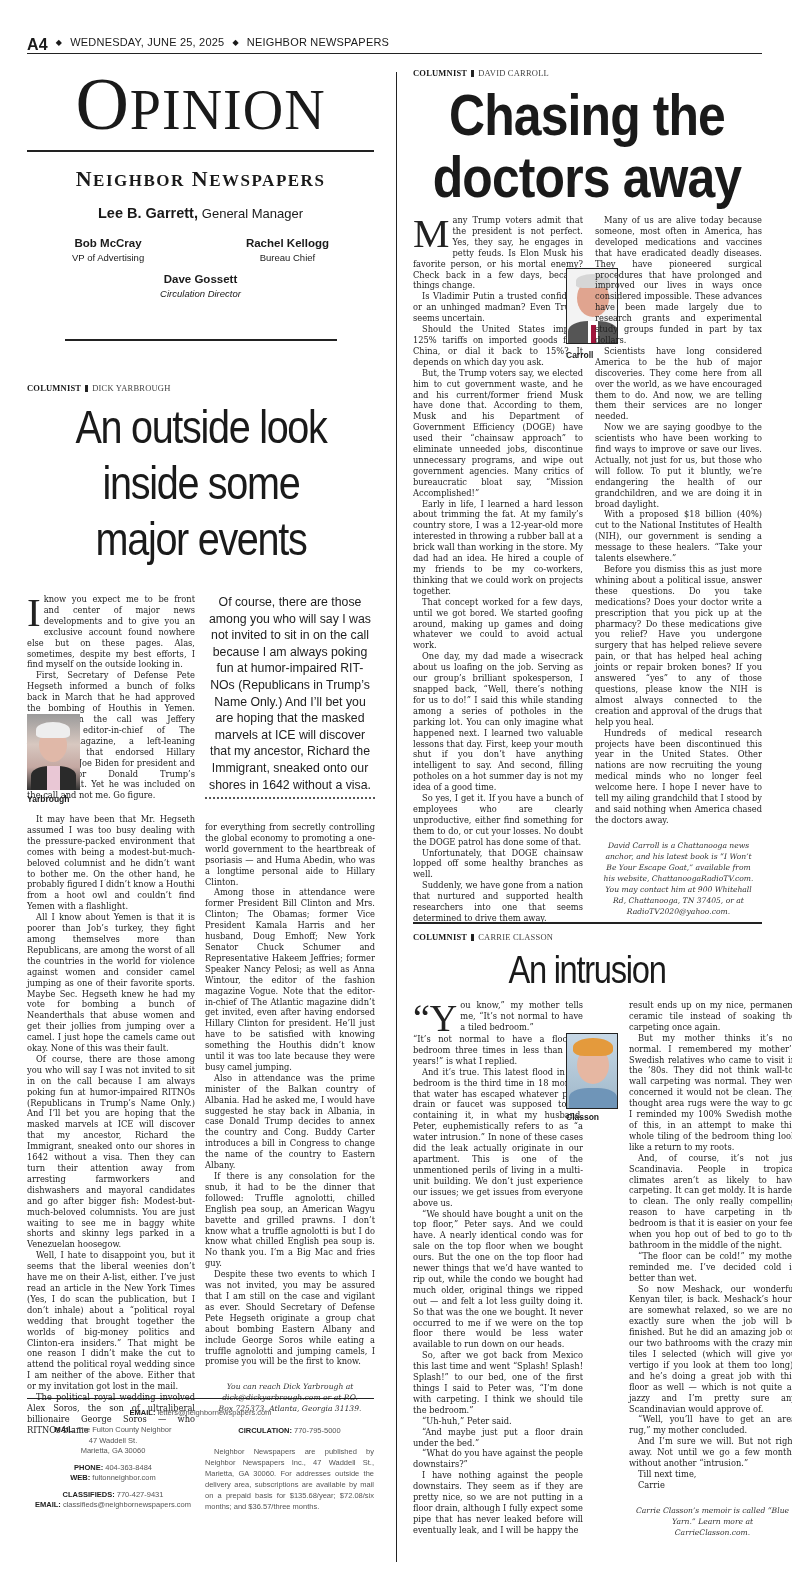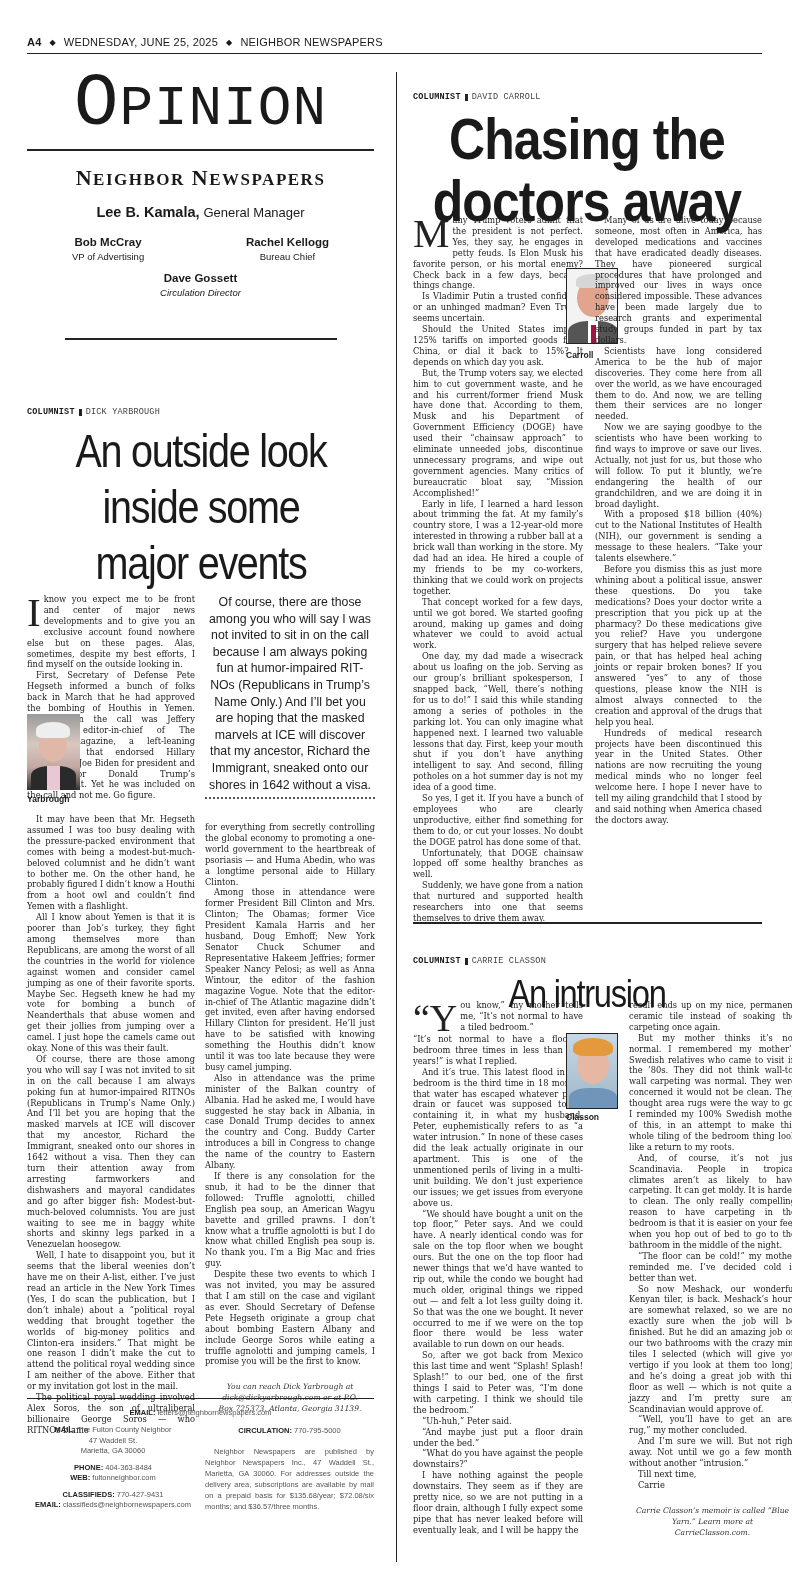--- a/index.html
+++ b/index.html
@@ -1,45 +1,45 @@
 <!DOCTYPE html>
 <html><head>
 <meta charset="utf-8">
 <style>
   * { box-sizing: border-box; margin: 0; padding: 0; }
   html, body { width: 792px; height: 1584px; background: #fff; overflow: hidden; }
   body { position: relative; color: #1a1a1a; font-family: "DejaVu Serif", serif; }
 
   .folio { position: absolute; left: 27px; top: 36px; width: 735px; height: 18px; border-bottom: 1.5px solid #222;
            font-family: "Liberation Sans", sans-serif; font-size: 11px; letter-spacing: 0.2px; display: flex; align-items: flex-start; gap: 8px; }
-  .folio .page { font-weight: bold; font-size: 11px; }
+  .folio .page { font-weight: bold; font-size: 16px; }
   .folio .dia { font-size: 8px; line-height: 14px; }
 
   .vrule { position: absolute; left: 396px; top: 72px; width: 1.2px; height: 1490px; background: #222; }
 
   
   .masthead { position: absolute; left: 27px; top: 66px; width: 347px; text-align: center; }
-  .opinion-title { font-family: Liberation Mono, monospace; font-size: 74px; line-height: 76px; letter-spacing: 1px; }
+  .opinion-title { font-family: Liberation Serif, serif; font-size: 74px; line-height: 76px; letter-spacing: 1px; }
   .opinion-title .sc { font-size: 56px; }
   .mast-rule { height: 2px; background: #222; margin-top: 2px; }
   .np-name { font-family: "Liberation Serif", serif; font-weight: bold; font-size: 22px; letter-spacing: 1.5px; margin-top: 14px; }
   .np-name .sc { font-size: 17px; }
   .staff-lead { font-family: "Liberation Sans", sans-serif; font-size: 14px; margin-top: 10px; line-height: 22px; }
   .staff-lead b { font-size: 14.5px; }
   .staff-lead span.role { font-size: 13px; }
   .staff-grid { display: flex; justify-content: space-between; padding: 0 45px 0 45px; margin-top: 12px; font-family: "Liberation Sans", sans-serif; }
   .staff-person { text-align: center; }
   .staff-person .n { font-weight: bold; font-size: 11.5px; }
   .staff-person .r { font-size: 9.5px; margin-top: 3px; }
   .staff-center { margin-top: 10px; font-family: "Liberation Sans", sans-serif; text-align: center; }
   .staff-center .n { font-weight: bold; font-size: 11.5px; }
   .staff-center .r { font-size: 9.5px; margin-top: 3px; font-style: italic; }
   .short-rule { width: 272px; height: 2px; background: #222; margin: 40px auto 0; }
 
-  .kicker { font-family: Liberation Mono, monospace; font-size: 8.5px; letter-spacing: 0.2px; display: flex; align-items: center; gap: 4px; margin-top: 24px; }
+  .kicker { font-family: Liberation Serif, serif; font-size: 8.5px; letter-spacing: 0.2px; display: flex; align-items: center; gap: 4px; }
   .kicker b { font-weight: 900; }
   .kicker .bar { display: inline-block; width: 3px; height: 7px; background: #222; }
   .kicker .who { color: #444; }
 
   .headline { font-family: "Liberation Sans", sans-serif; font-weight: bold; text-align: center; letter-spacing: -1.5px; transform-origin: center top; }
 
   .body { font-family: "DejaVu Serif", serif; font-size: 8.3px; line-height: 10.9px; text-align: justify; color: #222; hyphens: auto; }
   .body p { text-indent: 9px; }
   .body p.first { text-indent: 0; }
   .dropcap { float: left; font-family: "Liberation Serif", serif; font-size: 41px; line-height: 32px; margin: 2px 3px 0 0; }
@@ -73,21 +73,21 @@
   <span>NEIGHBOR NEWSPAPERS</span>
 </div>
 
 <div class="vrule"></div>
 
 <div class="masthead">
   <div class="opinion-title"><span>O</span><span class="sc">PINION</span></div>
   <div class="mast-rule"></div>
   <div class="np-name"><span>N</span><span class="sc">EIGHBOR</span> <span>N</span><span class="sc">EWSPAPERS</span></div>
   <div class="staff-lead">
-    <div><b>Lee B. Kamala,</b> <span class="role">General Manager</span></div>
+    <div><b>Lee B. Garrett,</b> <span class="role">General Manager</span></div>
   </div>
   <div class="staff-grid">
     <div class="staff-person">
         <div class="n">Bob McCray</div>
         <div class="r">VP of Advertising</div>
       </div>
     <div class="staff-person">
         <div class="n">Rachel Kellogg</div>
         <div class="r">Bureau Chief</div>
       </div>
@@ -177,39 +177,40 @@
   <p class="first"><span class="dropcap">M</span><span>any Trump voters admit that the president is not perfect. Yes, they say, he engages in petty feuds. Is Elon Musk his favorite person, or his mortal enemy? Check back in a few days, because things change.</span></p>
   <div style="float:right; width:0; height:0"></div>
   <p style="padding-right:0">Is Vladimir Putin a trusted confidant, or an unhinged madman? Even Trump seems uncertain.</p>
   <p>Should the United States impose 125% tariffs on imported goods from China, or dial it back to 15%? It depends on which day you ask.</p>
   <p>But, the Trump voters say, we elected him to cut government waste, and he and his current/former friend Musk have done that. According to them, Musk and his Department of Government Efficiency (DOGE) have used their “chainsaw approach” to eliminate unneeded jobs, discontinue unnecessary programs, and wipe out government agencies. Many critics of bureaucratic bloat say, “Mission Accomplished!”</p>
   <p>Early in life, I learned a hard lesson about trimming the fat. At my family’s country store, I was a 12-year-old more interested in throwing a rubber ball at a brick wall than working in the store. My dad had an idea. He hired a couple of my friends to be my co-workers, thinking that we could work on projects together.</p>
   <p>That concept worked for a few days, until we got bored. We started goofing around, making up games and doing whatever we could to avoid actual work.</p>
   <p>One day, my dad made a wisecrack about us loafing on the job. Serving as our group’s brilliant spokesperson, I snapped back, “Well, there’s nothing for us to do!” I said this while standing among a series of potholes in the parking lot. You can only imagine what happened next. I learned two valuable lessons that day. First, keep your mouth shut if you don’t have anything intelligent to say. And second, filling potholes on a hot summer day is not my idea of a good time.</p>
   <p>So yes, I get it. If you have a bunch of employees who are clearly unproductive, either find something for them to do, or cut your losses. No doubt the DOGE patrol has done some of that.</p>
   <p>Unfortunately, that DOGE chainsaw lopped off some healthy branches as well.</p>
-  <p>Suddenly, we have gone from a nation that nurtured and supported health researchers into one that seems themselves to drive them away.</p>
+  <p>Suddenly, we have gone from a nation that nurtured and supported health researchers into one that seems determined to drive them away.</p>
 </div>
 
 <div style="position:absolute; left:566px; top:268px; width:52px; height:76px; border:1px solid #222; background: linear-gradient(180deg,#f3f3f3 0%,#f3f3f3 100%); overflow:hidden;">
   <div style="position:absolute; left:10px; top:10px; width:32px; height:38px; border-radius:50%; background:#e0a48f;"></div>
   <div style="position:absolute; left:9px; top:5px; width:34px; height:14px; border-radius:50% 50% 20% 20%; background:#d6d6d6;"></div>
   <div style="position:absolute; left:1px; top:52px; width:50px; height:26px; border-radius:40% 40% 0 0; background:#555;"></div>
   <div style="position:absolute; left:21px; top:52px; width:10px; height:24px; background:#fff;"></div>
   <div style="position:absolute; left:24px; top:56px; width:5px; height:20px; background:#a1163d;"></div>
 </div>
 <div class="caption" style="position:absolute; left:566px; top:350px; width:52px;">Carroll</div>
 
 <div class="body" style="position:absolute; left:595px; top:215px; width:167px;">
   <p class="first" style="text-indent:9px;">Many of us are alive today because someone, most often in America, has developed medications and vaccines that have eradicated deadly diseases. They have pioneered surgical procedures that have prolonged and improved our lives in ways once considered impossible. These advances have been made largely due to research grants and experimental study groups funded in part by tax dollars.</p>
   <p>Scientists have long considered America to be the hub of major discoveries. They come here from all over the world, as we have encouraged them to do. And now, we are telling them their services are no longer needed.</p>
   <p>Now we are saying goodbye to the scientists who have been working to find ways to improve or save our lives. Actually, not just for us, but those who will follow. To put it bluntly, we’re endangering the health of our grandchildren, and we are doing it in broad daylight.</p>
   <p>With a proposed $18 billion (40%) cut to the National Institutes of Health (NIH), our government is sending a message to these healers. “Take your talents elsewhere.”</p>
   <p>Before you dismiss this as just more whining about a political issue, answer these questions. Do you take medications? Does your doctor write a prescription that you pick up at the pharmacy? Do these medications give you relief? Have you undergone surgery that has helped relieve severe pain, or that has helped heal aching joints or repair broken bones? If you answered “yes” to any of those questions, please know the NIH is almost always connected to the creation and approval of the drugs that help you heal.</p>
   <p>Hundreds of medical research projects have been discontinued this year in the United States. Other nations are now recruiting the young medical minds who no longer feel welcome here. I hope I never have to tell my ailing grandchild that I stood by and said nothing when America chased the doctors away.</p>
+  <div class="tagline" style="margin-top:14px; padding:0 6px;">David Carroll is a Chattanooga news anchor, and his latest book is “I Won’t Be Your Escape Goat,” available from his website, ChattanoogaRadioTV.com. You may contact him at 900 Whitehall Rd, Chattanooga, TN 37405, or at RadioTV2020@yahoo.com.</div>
 </div>
 
 <div class="hrule" style="left:413px; top:922px; width:349px;"></div>
 
 <div style="position:absolute; left:413px; top:932px; width:348px;">
   <div class="kicker">
       <b>COLUMNIST</b>
       <span class="bar"></span>
       <span class="who">CARRIE CLASSON</span>
     </div>

